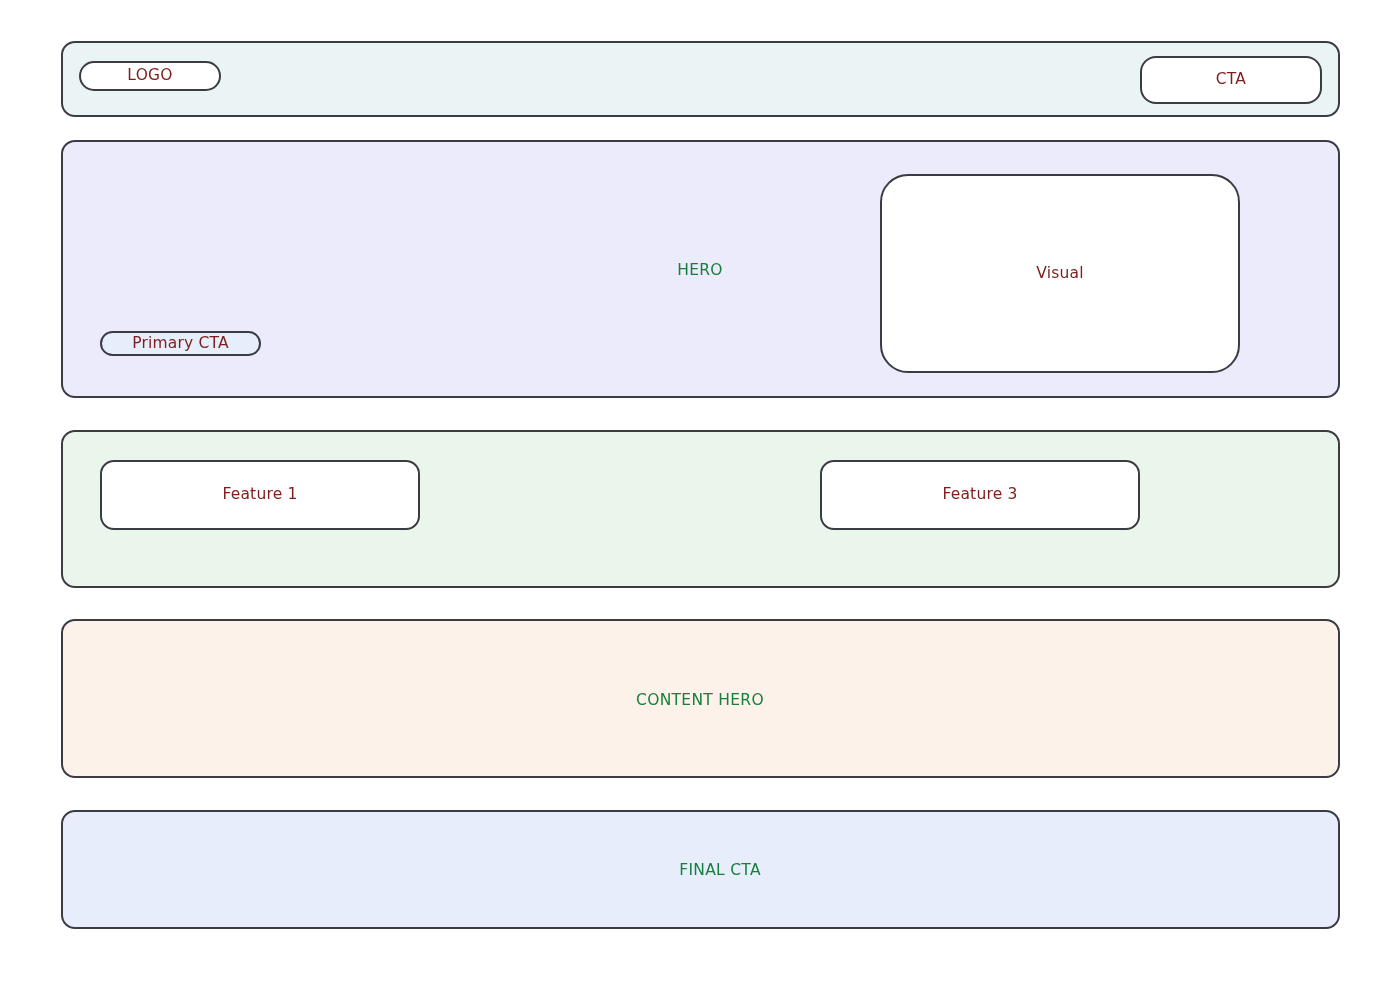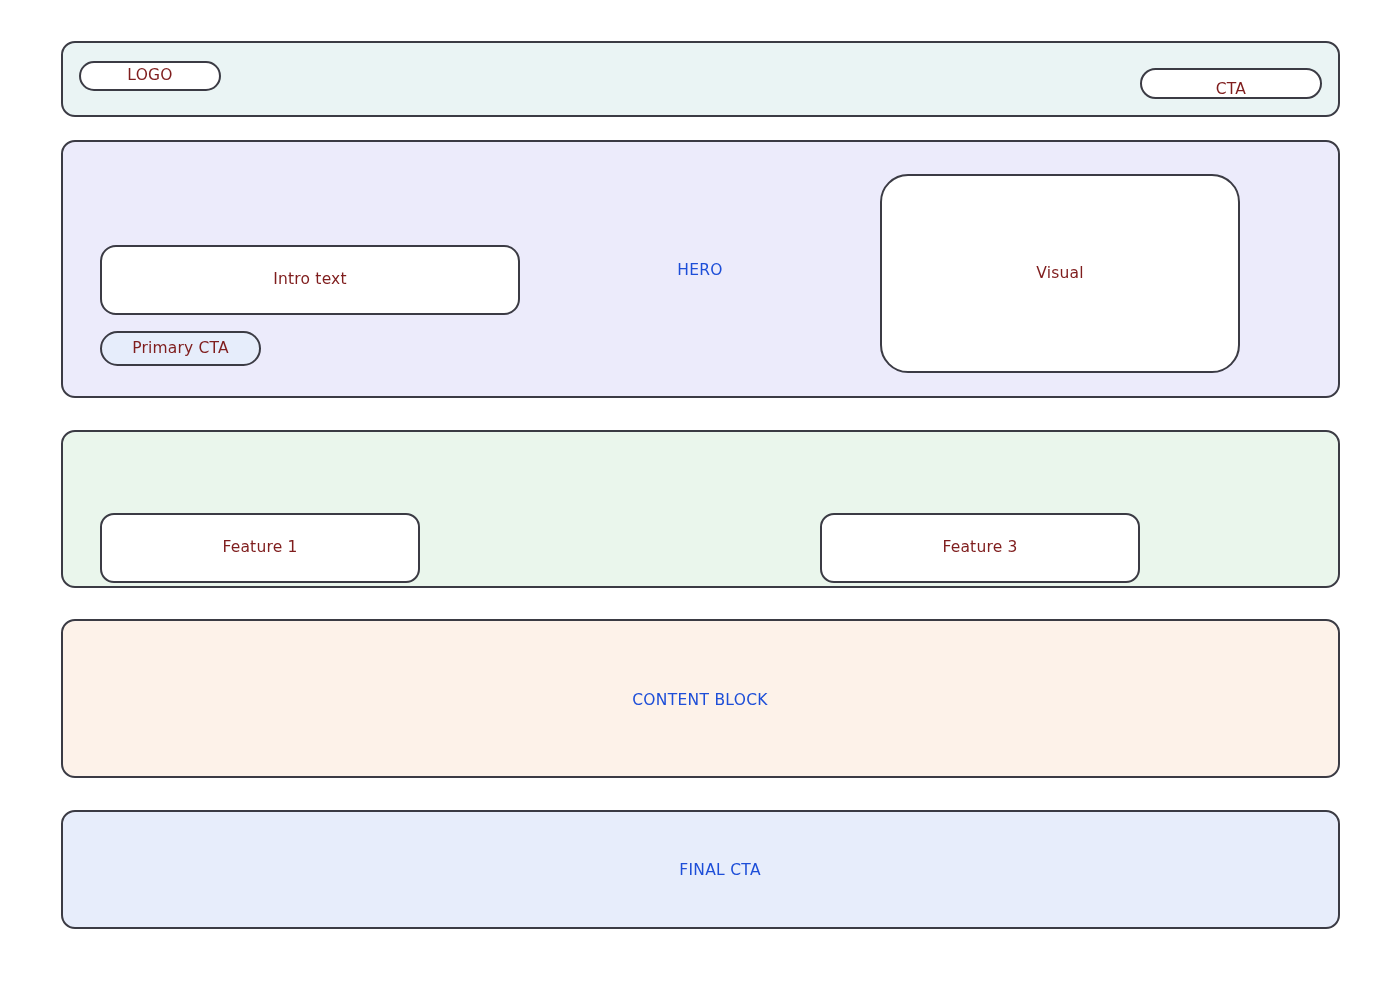--- a/index.html
+++ b/index.html
@@ -42,21 +42,21 @@
     font-size: 15.5px;
     color: #7f1d1d;
     letter-spacing: 0.2px;
     line-height: 1;
     white-space: nowrap;
   }
 
   .section-label {
     position: absolute;
     font-size: 15.5px;
-    color: #1d4ed8;
+    color: #15803d;
     letter-spacing: 0.3px;
     line-height: 1;
     white-space: nowrap;
     transform: translate(-50%, -50%);
   }
 
   
   #header-section {
     left: 61px;
     top: 41px;
@@ -65,25 +65,24 @@
   }
   #logo-pill {
     left: 79px;
     top: 61px;
     width: 142px;
     height: 30px;
     border-radius: 15px;
   }
   #header-cta-pill {
     left: 1140px;
-    top: 68px;
+    top: 56px;
     width: 182px;
-    height: 31px;
+    height: 48px;
     border-radius: 16px;
-    align-items: flex-end;
   }
 
   
   #hero-section {
     left: 61px;
     top: 140px;
     width: 1279px;
     height: 258px;
     background: #ecebfb;
   }
@@ -98,21 +97,21 @@
     left: 100px;
     top: 245px;
     width: 420px;
     height: 70px;
     border-radius: 16px;
   }
   #hero-primary-cta {
     left: 100px;
     top: 331px;
     width: 161px;
-    height: 35px;
+    height: 25px;
     border-radius: 18px;
     background: #e6edfb;
   }
   #hero-label {
     left: 700px;
     top: 271px;
   }
   #hero-visual-box {
     left: 880px;
     top: 174px;
@@ -123,21 +122,21 @@
 
   
   #features-section {
     left: 61px;
     top: 430px;
     width: 1279px;
     height: 158px;
     background: #eaf6ec;
   }
   .feature-box {
-    top: 513px;
+    top: 460px;
     width: 320px;
     height: 70px;
     border-radius: 14px;
   }
   #feature-box-1 { left: 100px; }
   #feature-box-2 { left: 460px; }
   #feature-box-3 { left: 820px; text-align: right; }
 
   
   #content-section {
@@ -173,38 +172,35 @@
   <div class="section" id="header-section" style="background:#eaf4f4;">
   </div>
   <div class="box" id="logo-pill">
     <span class="label">LOGO</span>
   </div>
   <div class="box" id="header-cta-pill">
     <span class="label">CTA</span>
   </div>
 
   <div class="section" id="hero-section"></div>
-  <div class="box" id="hero-intro-box">
-    <span class="label">Intro text</span>
-  </div>
   <div class="box" id="hero-primary-cta">
     <span class="label">Primary CTA</span>
   </div>
   <div class="section-label" id="hero-label">HERO</div>
   <div class="box" id="hero-visual-box">
     <span class="label">Visual</span>
   </div>
 
   <div class="section" id="features-section"></div>
   <div class="box feature-box" id="feature-box-1">
     <span class="label">Feature 1</span>
   </div>
   <div class="box feature-box" id="feature-box-3">
     <span class="label">Feature 3</span>
   </div>
 
   <div class="section" id="content-section"></div>
-  <div class="section-label" id="content-label">CONTENT BLOCK</div>
+  <div class="section-label" id="content-label">CONTENT HERO</div>
 
   <div class="section" id="final-cta-section"></div>
   <div class="section-label" id="final-cta-label">FINAL CTA</div>
 
 </div>
 
 </body></html>

